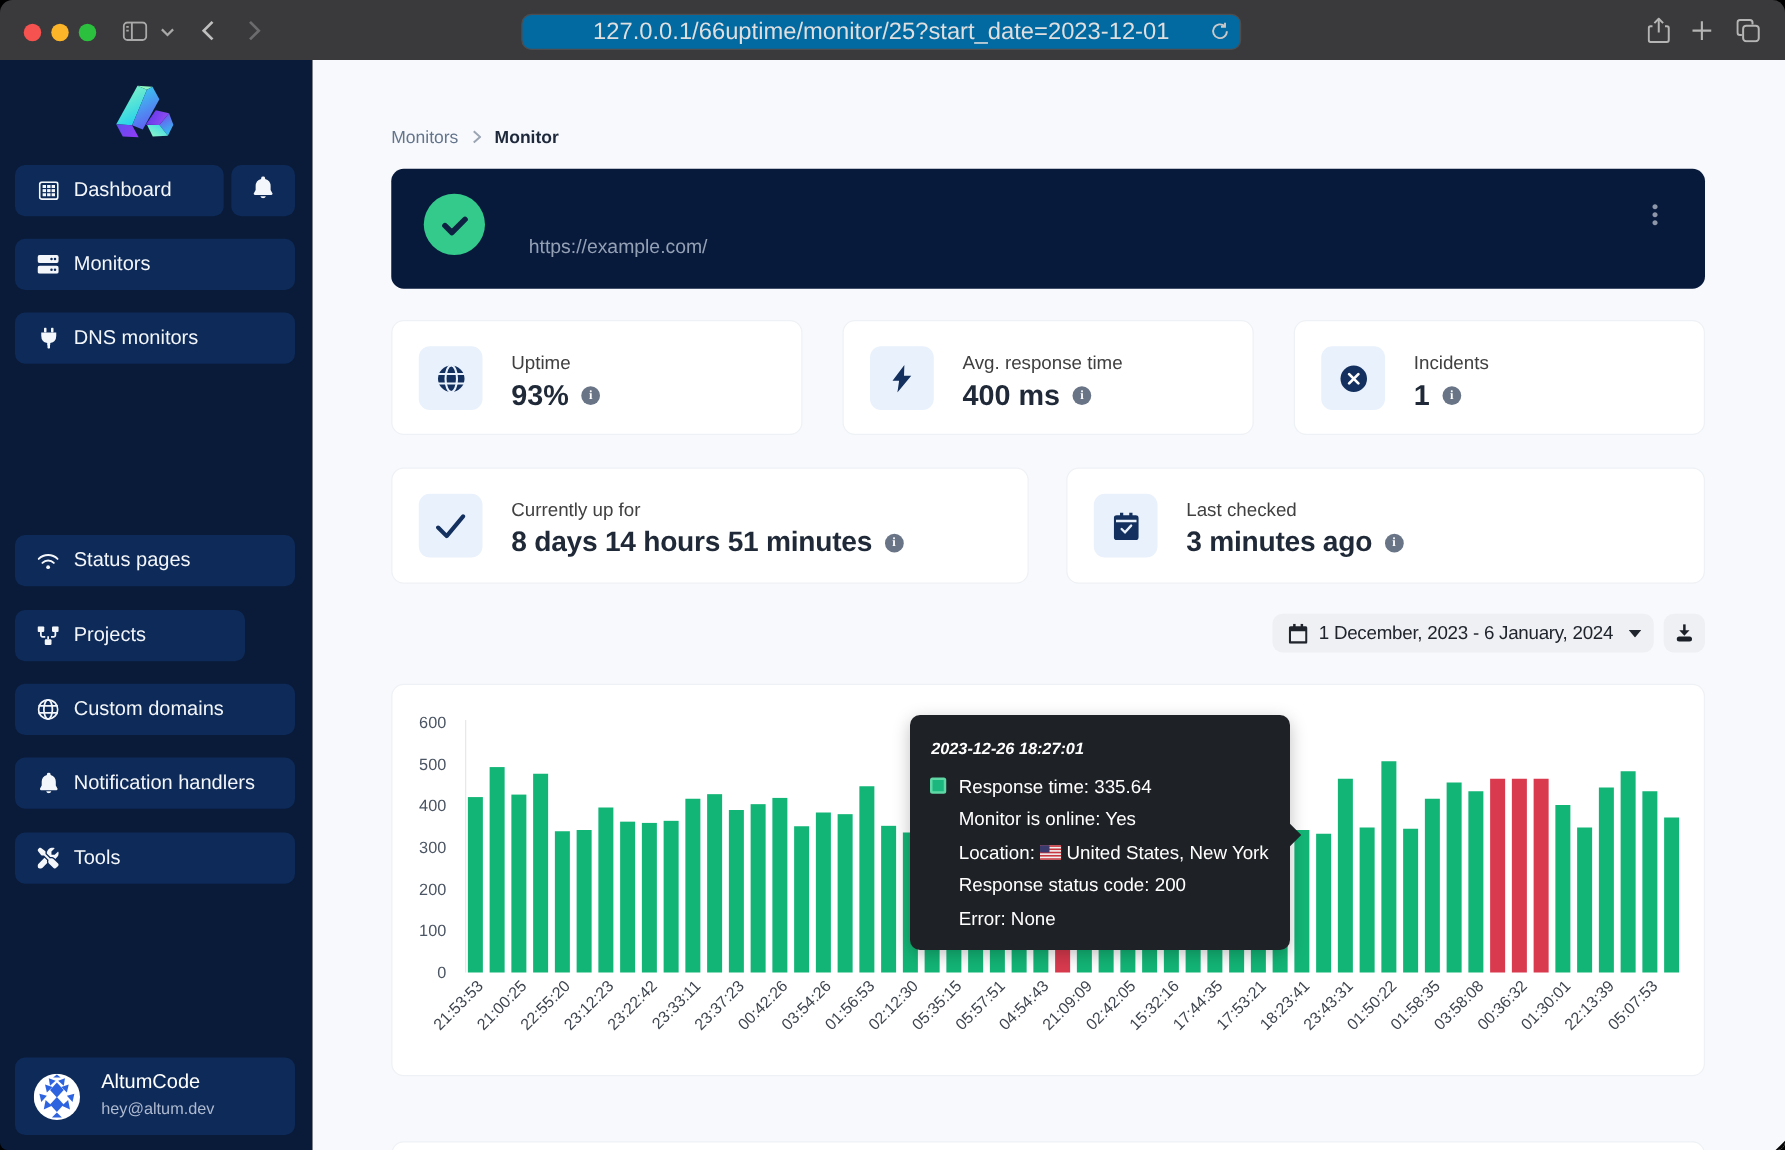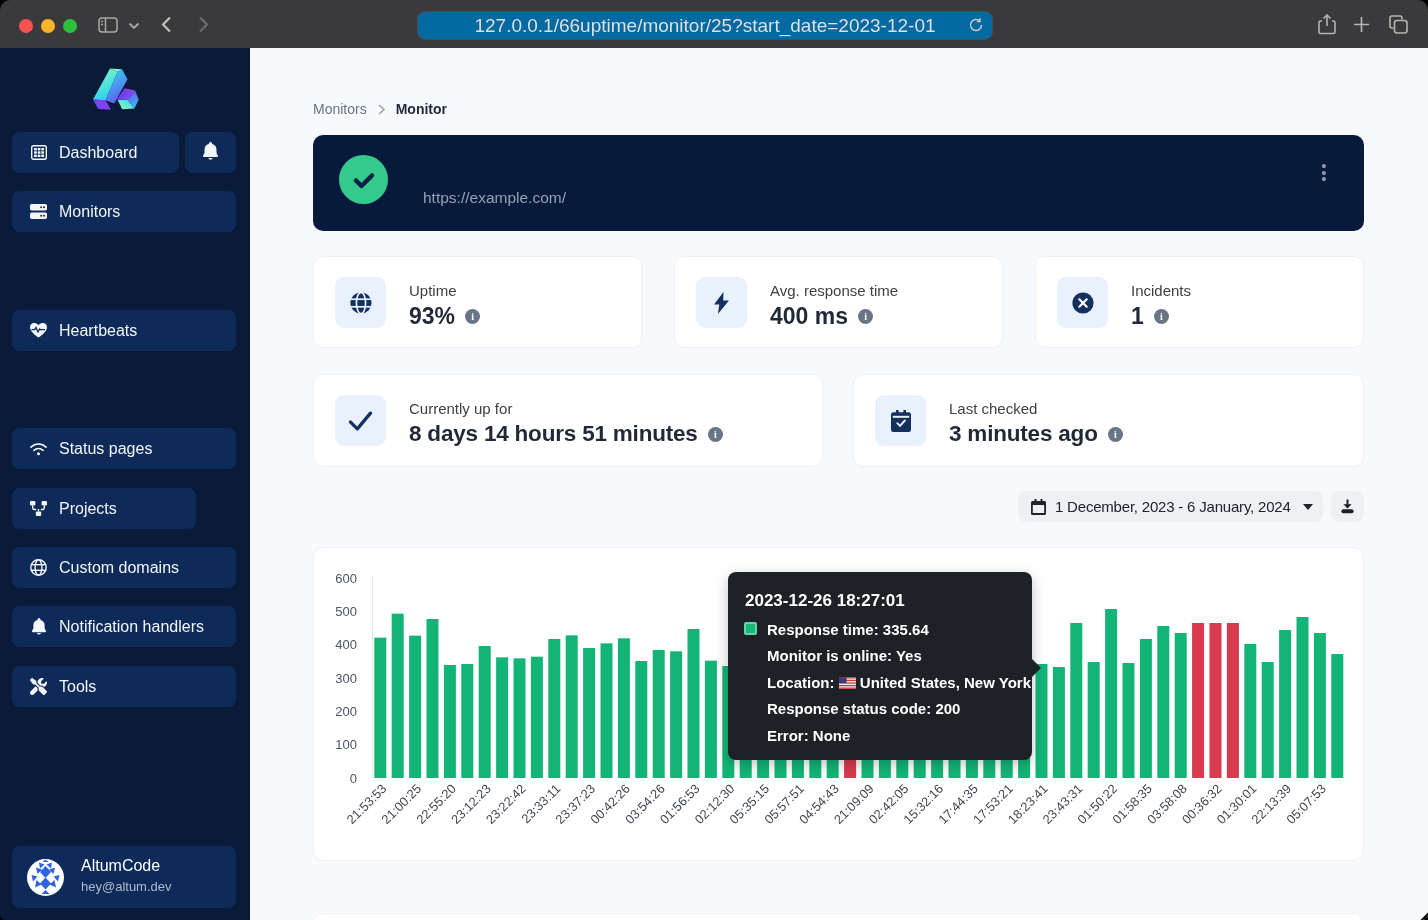--- a/index.html
+++ b/index.html
@@ -38,22 +38,22 @@
 .slabel { position:absolute; left:95px; top:25px; font-size:15px; color:#404040; }
 .sval { position:absolute; left:95px; top:46px; font-size:23px; font-weight:700; color:#1f2937; display:flex; align-items:center; }
 .sval2 { font-size:22.5px; letter-spacing:-0.2px; }
 .info { display:inline-block; width:15px; height:15px; background:#697586; border-radius:50%; color:#fff; font-size:10px; font-weight:700; text-align:center; line-height:15px; margin-left:10px; font-family:"Liberation Serif",serif; }
 
 .dpick { position:absolute; left:768px; top:443px; width:305px; height:31px; background:#eef0f3; border-radius:8px; color:#20242c; font-size:15px; letter-spacing:-0.2px; white-space:nowrap; display:flex; align-items:center; }
 .dl { position:absolute; left:1081px; top:443px; width:33px; height:31px; background:#eef0f3; border-radius:8px; display:flex; align-items:center; justify-content:center; }
 
 .chartcard { position:absolute; left:63px; top:499px; width:1051px; height:314px; background:#fff; border:1px solid #eef1f5; border-radius:10px; }
 .tooltip { position:absolute; left:414px; top:24px; width:304px; height:188px; background:#1e2126; border-radius:8px; color:#fff; box-shadow:0 4px 14px rgba(0,0,0,.25); }
-.tooltip .tt { position:absolute; left:17px; top:19px; font-size:17px; font-weight:700; }
-.trow { position:absolute; left:39px; font-size:15px; color:#fff;font-weight:bold; }
+.tooltip .tt { position:absolute; left:17px; top:19px; font-size:13px; font-weight:700;font-style:italic; }
+.trow { position:absolute; left:39px; font-size:15px; color:#fff; }
 .tsq { position:absolute; left:16px; top:50px; width:13px; height:13px; background:#1cb77e; border:2px solid #5fd8a5; border-radius:2px; }
 .tail { position:absolute; right:-9px; top:87px; width:0; height:0; border-top:9px solid transparent; border-bottom:9px solid transparent; border-left:9px solid #1e2126; }
 .nextcard { position:absolute; left:63px; top:865px; width:1051px; height:20px; background:#fff; border:1px solid #eef1f5; border-radius:10px 10px 0 0; }
 .cursor { position:absolute; right:0px; bottom:0px; }
 </style>
 </head>
 <body>
 <div class="window">
   <div class="chrome">
     <div class="tl r"></div>
@@ -161,26 +161,28 @@
               <rect x="0" y="0" width="17" height="6.4" rx="1.7"></rect>
               <rect x="0" y="8.6" width="17" height="6.4" rx="1.7"></rect>
               <g fill="#0e2a58">
                 <circle cx="11.2" cy="3.2" r="1"></circle>
                 <circle cx="14" cy="3.2" r="1"></circle>
                 <circle cx="11.2" cy="11.8" r="1"></circle>
                 <circle cx="14" cy="11.8" r="1"></circle>
               </g>
             </svg>
           </span>Monitors</div>
-      <div class="navbtn" style="left:12px; top:262px; width:224px;"><span class="ni" id="i-heart">
-            <svg width="17" height="15" viewBox="0 0 17 15" fill="#f3f6fa">
-              <path d="M8.5 2.2 C9.6 0.6 11.4 0 12.9 0 C15.3 0 17 1.8 17 4.2 C17 8.3 11.8 12.2 8.5 14.6 C5.2 12.2 0 8.3 0 4.2 C0 1.8 1.7 0 4.1 0 C5.6 0 7.4 0.6 8.5 2.2 z"></path>
-              <path d="M1.5 6.7 h3.2 l1.3 -2.2 l2 4.4 l1.7 -3 l0.9 0.8 h4.4" stroke="#0e2a58" stroke-width="1.3" fill="none"></path>
-            </svg>
-          </span>Heartbeats</div>
+      <div class="navbtn" style="left:12px; top:202px; width:224px;"><span class="ni" id="i-dns">
+            <svg width="14" height="17" viewBox="0 0 14 17" fill="#f3f6fa">
+              <rect x="3.2" y="0" width="2" height="4" rx="0.9"></rect>
+              <rect x="8.8" y="0" width="2" height="4" rx="0.9"></rect>
+              <path d="M1 4 h12 v2.5 a6 6 0 0 1 -4.8 5.9 v1 a1.2 1.2 0 0 1 -2.4 0 v-1 a6 6 0 0 1 -4.8 -5.9 z"></path>
+              <rect x="6" y="12.5" width="2" height="4.5" rx="1"></rect>
+            </svg>
+          </span>DNS monitors</div>
       <div class="navbtn" style="left:12px; top:380px; width:224px;"><span class="ni" id="i-wifi">
             <svg width="18" height="14" viewBox="0 0 18 14" fill="none" stroke="#f3f6fa" stroke-width="1.7" stroke-linecap="round">
               <path d="M1 5 a11.3 11.3 0 0 1 16 0"></path>
               <path d="M4.2 8.4 a6.8 6.8 0 0 1 9.6 0"></path>
               <circle cx="9" cy="12" r="1.6" fill="#f3f6fa" stroke="none"></circle>
             </svg>
           </span>Status pages</div>
       <div class="navbtn" style="left:12px; top:440px; width:184px;"><span class="ni" id="i-proj">
             <svg width="17" height="15" viewBox="0 0 17 15" fill="#f3f6fa">
               <rect x="0" y="0" width="5.4" height="4.6" rx="1"></rect>

